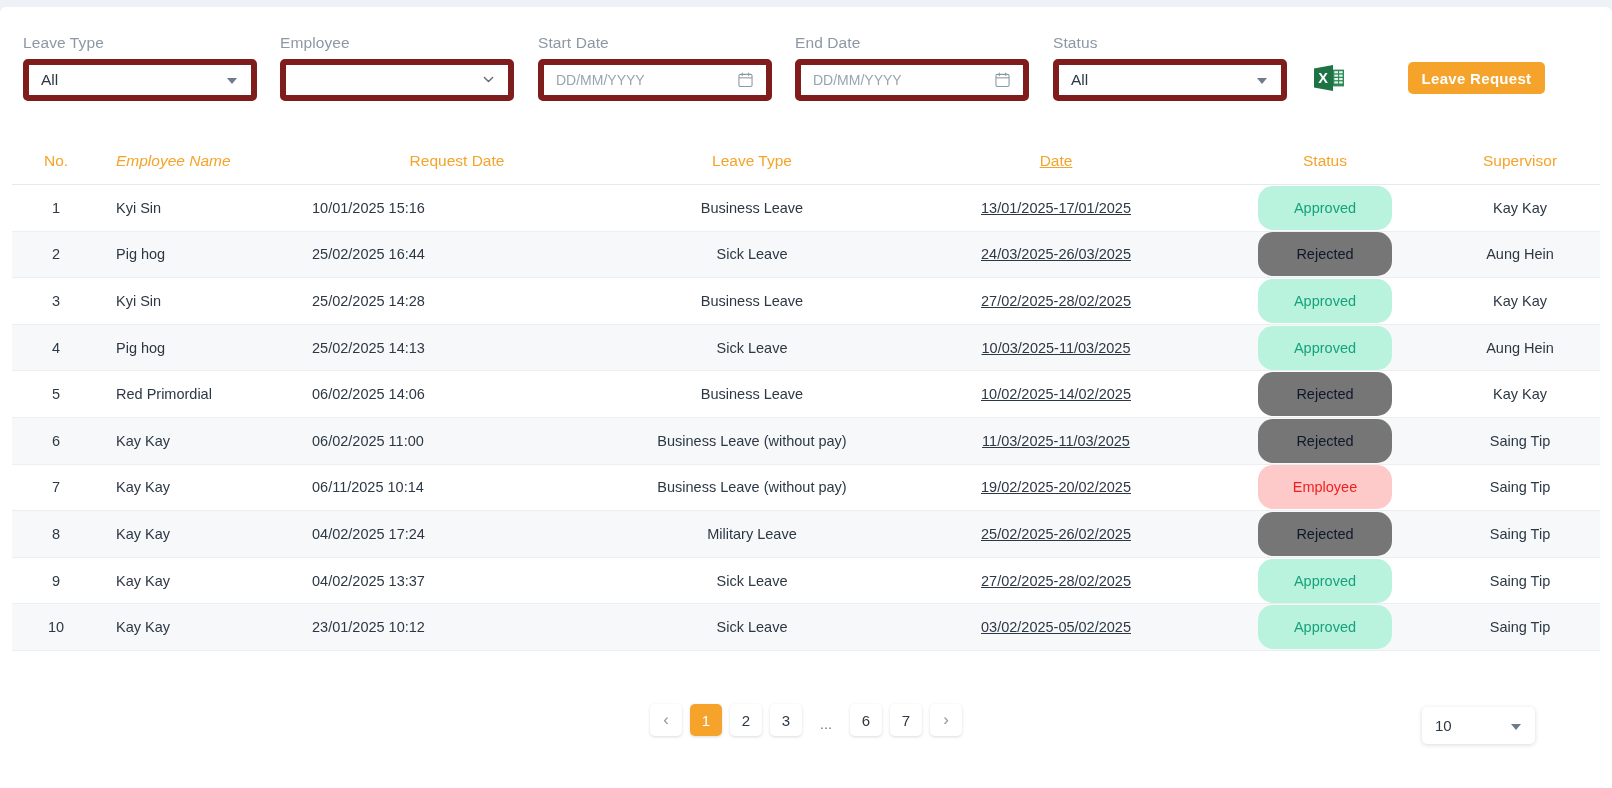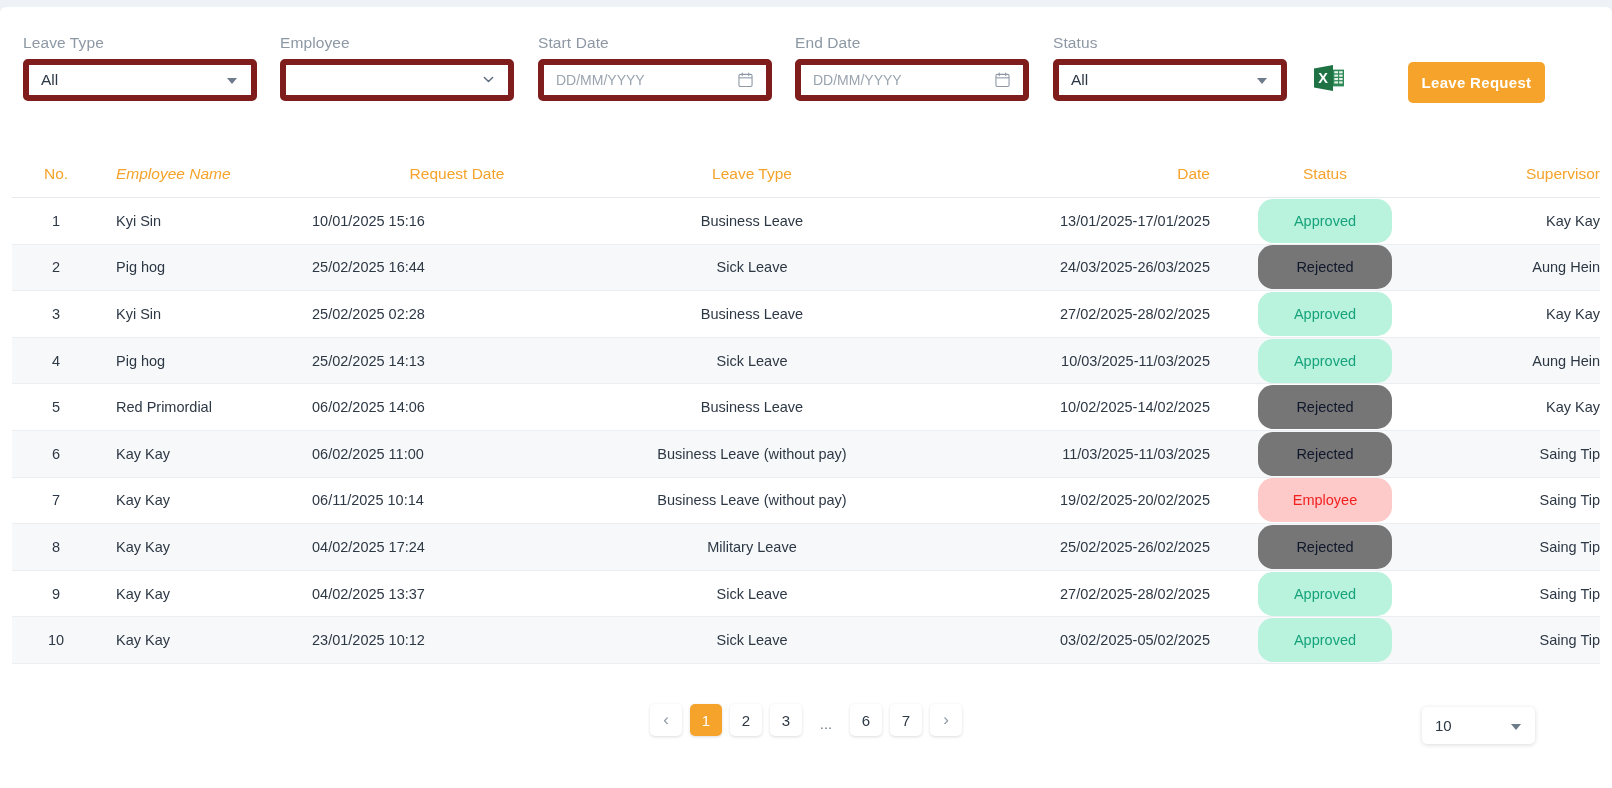--- a/index.html
+++ b/index.html
@@ -90,36 +90,36 @@
   .excel-btn {
     position: absolute;
     left: 1312px; top: 54px;
     width: 34px; height: 34px;
     cursor: pointer;
   }
 
   .leave-request-btn {
     position: absolute;
     left: 1408px; top: 55px;
-    width: 137px; height: 41px;
+    width: 137px; height: 32px;
     background: #f5a32a;
     border: none;
     border-radius: 5px;
     color: #ffffff;
     font-size: 15px;
     font-weight: bold;
     letter-spacing: .3px;
     cursor: pointer;
     font-family: "Liberation Sans", sans-serif;
   }
 
   
   .table-wrap {
     position: absolute;
-    left: 12px; top: 146px;
+    left: 12px; top: 133px;
     width: 1588px;
   }
   table.grid {
     width: 100%;
     border-collapse: collapse;
     table-layout: fixed;
   }
   table.grid thead th {
     font-size: 15.5px;
     font-weight: normal;
@@ -136,23 +136,23 @@
     border-bottom: 1px solid #eceff2;
     white-space: nowrap;
   }
   tbody tr:nth-child(even) td { background: #f7f8f9; }
   tbody tr:nth-child(odd)  td { background: #ffffff; }
 
   .c-no   { width: 88px;  text-align: center; }
   .c-name { width: 212px; text-align: left; padding-left: 16px !important; }
   .c-req  { width: 290px; }
   .c-type { width: 300px; text-align: center; }
-  .c-date { width: 308px; text-align: right; }
+  .c-date { width: 308px; text-align: center; text-decoration: underline; }
   .c-stat { width: 230px; text-align: center; }
-  .c-sup  { width: 160px; text-align: right; }
+  .c-sup  { width: 160px; text-align: center; }
 
   thead th.c-name { padding-left: 16px; text-align: left; font-style: italic; }
 
   .badge {
     display: inline-block;
     min-width: 134px;
     padding: 14px 0;
     border-radius: 15px;
     font-size: 14.5px;
     text-align: center;
@@ -312,21 +312,21 @@
               <td class="c-name">Pig hog</td>
               <td class="c-req">25/02/2025 16:44</td>
               <td class="c-type">Sick Leave</td>
               <td class="c-date">24/03/2025-26/03/2025</td>
               <td class="c-stat"><span class="badge rejected">Rejected</span></td>
               <td class="c-sup">Aung Hein</td>
             </tr>
             <tr>
               <td class="c-no">3</td>
               <td class="c-name">Kyi Sin</td>
-              <td class="c-req">25/02/2025 02:28</td>
+              <td class="c-req">25/02/2025 14:28</td>
               <td class="c-type">Business Leave</td>
               <td class="c-date">27/02/2025-28/02/2025</td>
               <td class="c-stat"><span class="badge approved">Approved</span></td>
               <td class="c-sup">Kay Kay</td>
             </tr>
             <tr>
               <td class="c-no">4</td>
               <td class="c-name">Pig hog</td>
               <td class="c-req">25/02/2025 14:13</td>
               <td class="c-type">Sick Leave</td>

